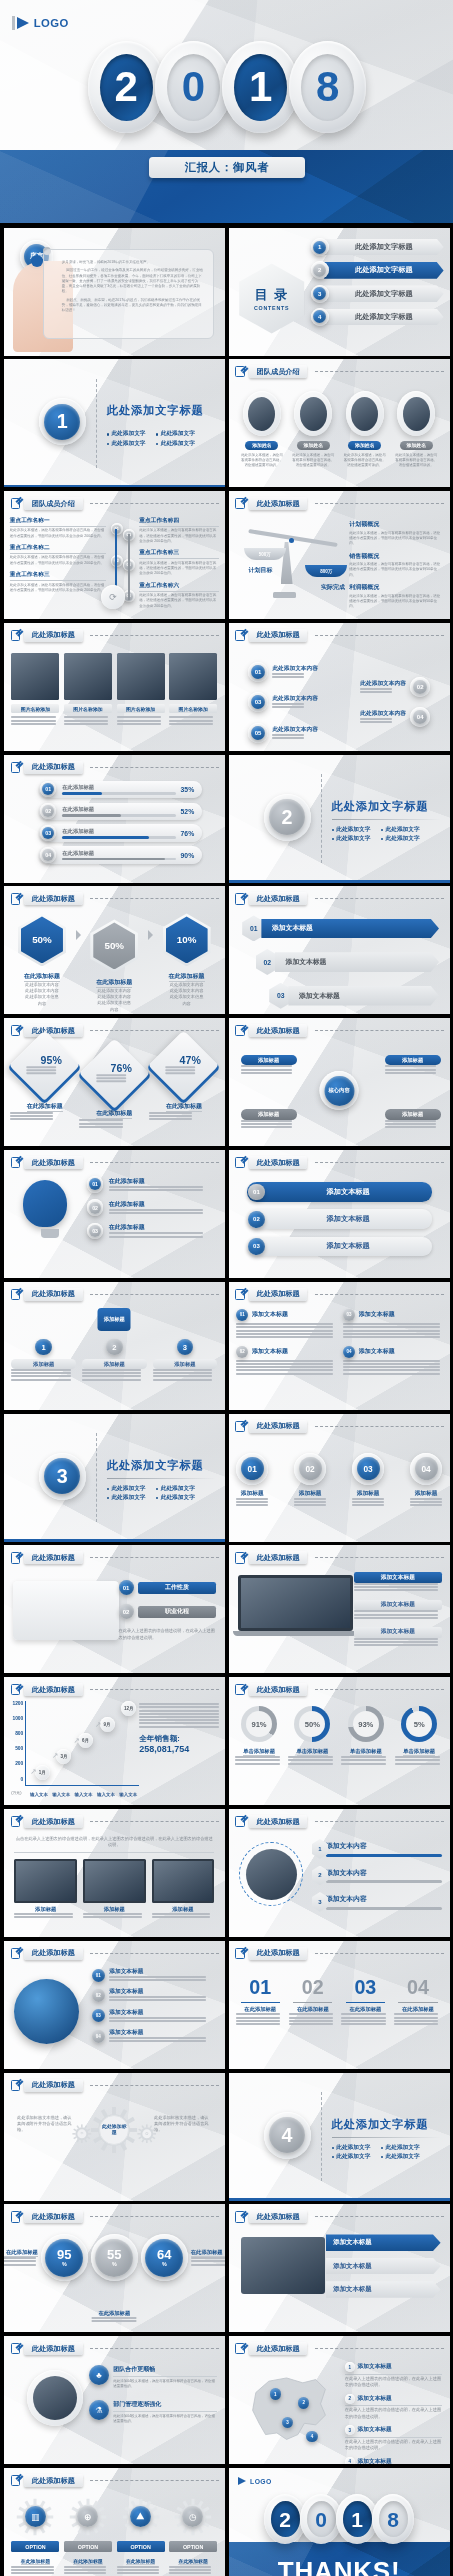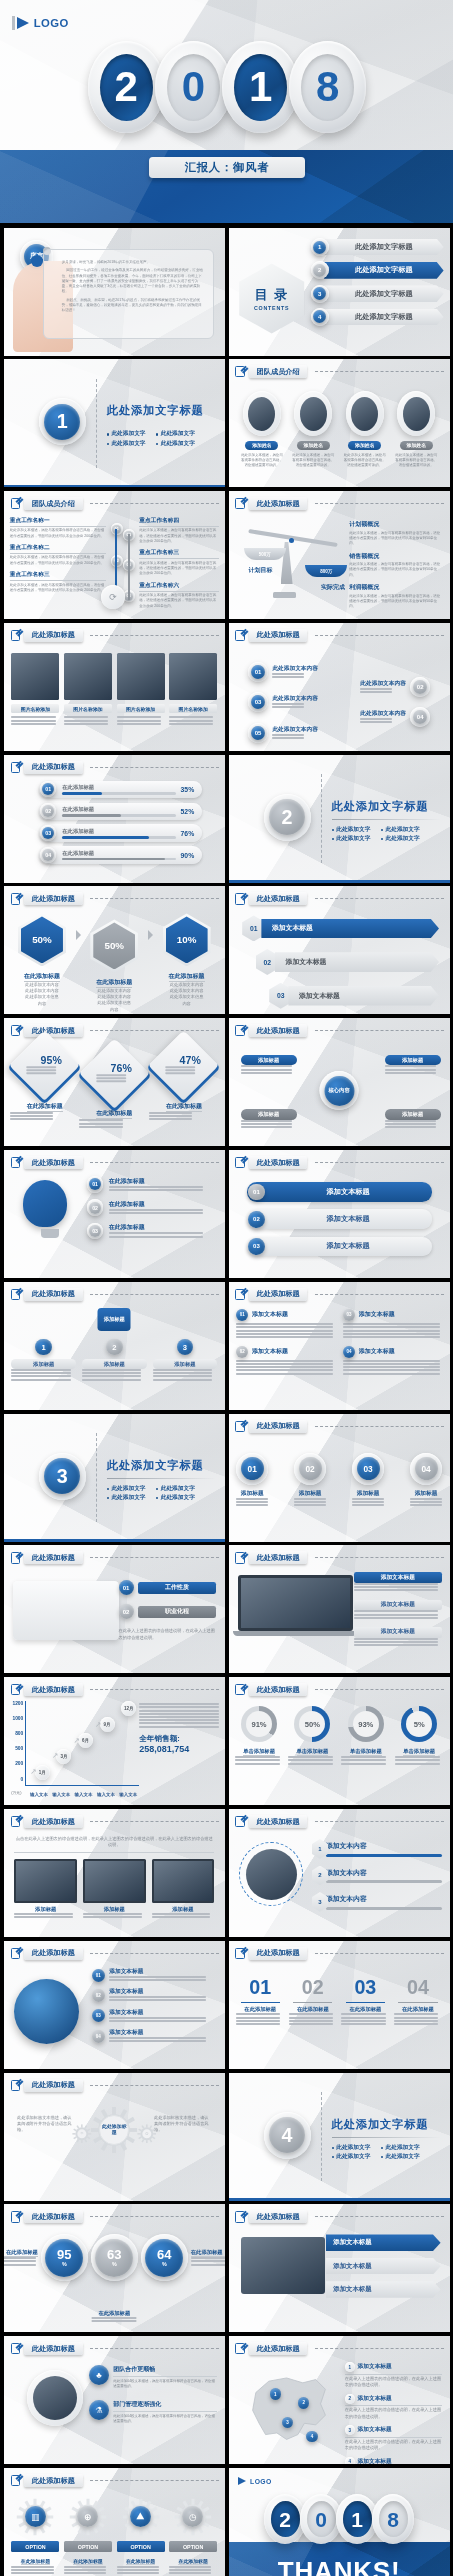--- a/index.html
+++ b/index.html
@@ -1322,21 +1322,21 @@
         <div style="width:39px;">
               <div style="font-size:5.3px;font-weight:bold;color:#17508d;border-bottom:0.8px solid #c3c9cf;">在此添加标题</div>
               <div style="height:2px;margin-bottom:1.2px;width:96%;background:#b7bcc3;border-radius:0.8px;"></div>
               <div style="height:2px;margin-bottom:1.2px;width:96%;background:#b7bcc3;border-radius:0.8px;"></div>
               <div style="height:2px;margin-bottom:1.2px;width:96%;background:#b7bcc3;border-radius:0.8px;"></div>
             </div>
         </div>
           <div style="text-align:center;display:flex;align-items:center;gap:3px;">
         <div class="ring" style="width:47px;height:47px;flex:none;">
           <div class="graycirc" style="width:38px;height:38px;flex-direction:column;">
-            <span style="font-size:13px;line-height:1;">63</span>
+            <span style="font-size:13px;line-height:1;">55</span>
             <span style="font-size:5.3px;">%</span>
               </div>
             </div>
 
         </div>
           <div style="text-align:left;display:flex;align-items:center;gap:3px;">
         <div class="ring" style="width:47px;height:47px;flex:none;">
           <div class="bluecirc" style="width:38px;height:38px;flex-direction:column;">
             <span style="font-size:13px;line-height:1;">64</span>
             <span style="font-size:5.3px;">%</span>

